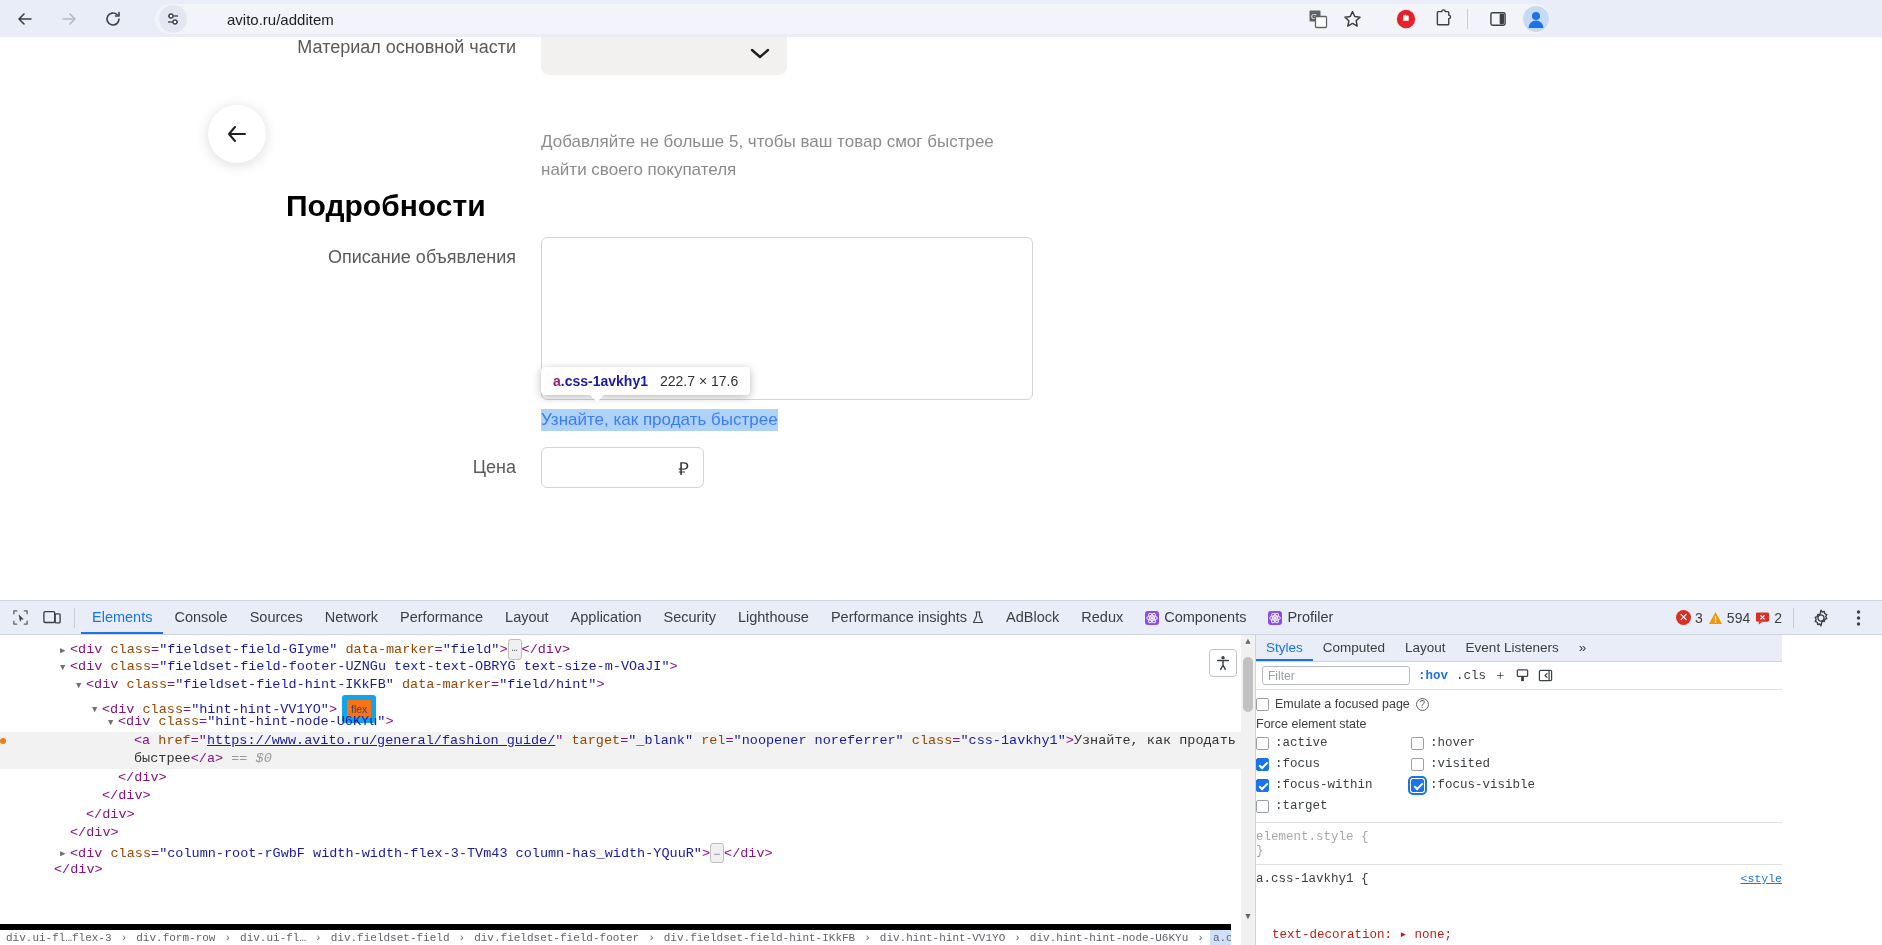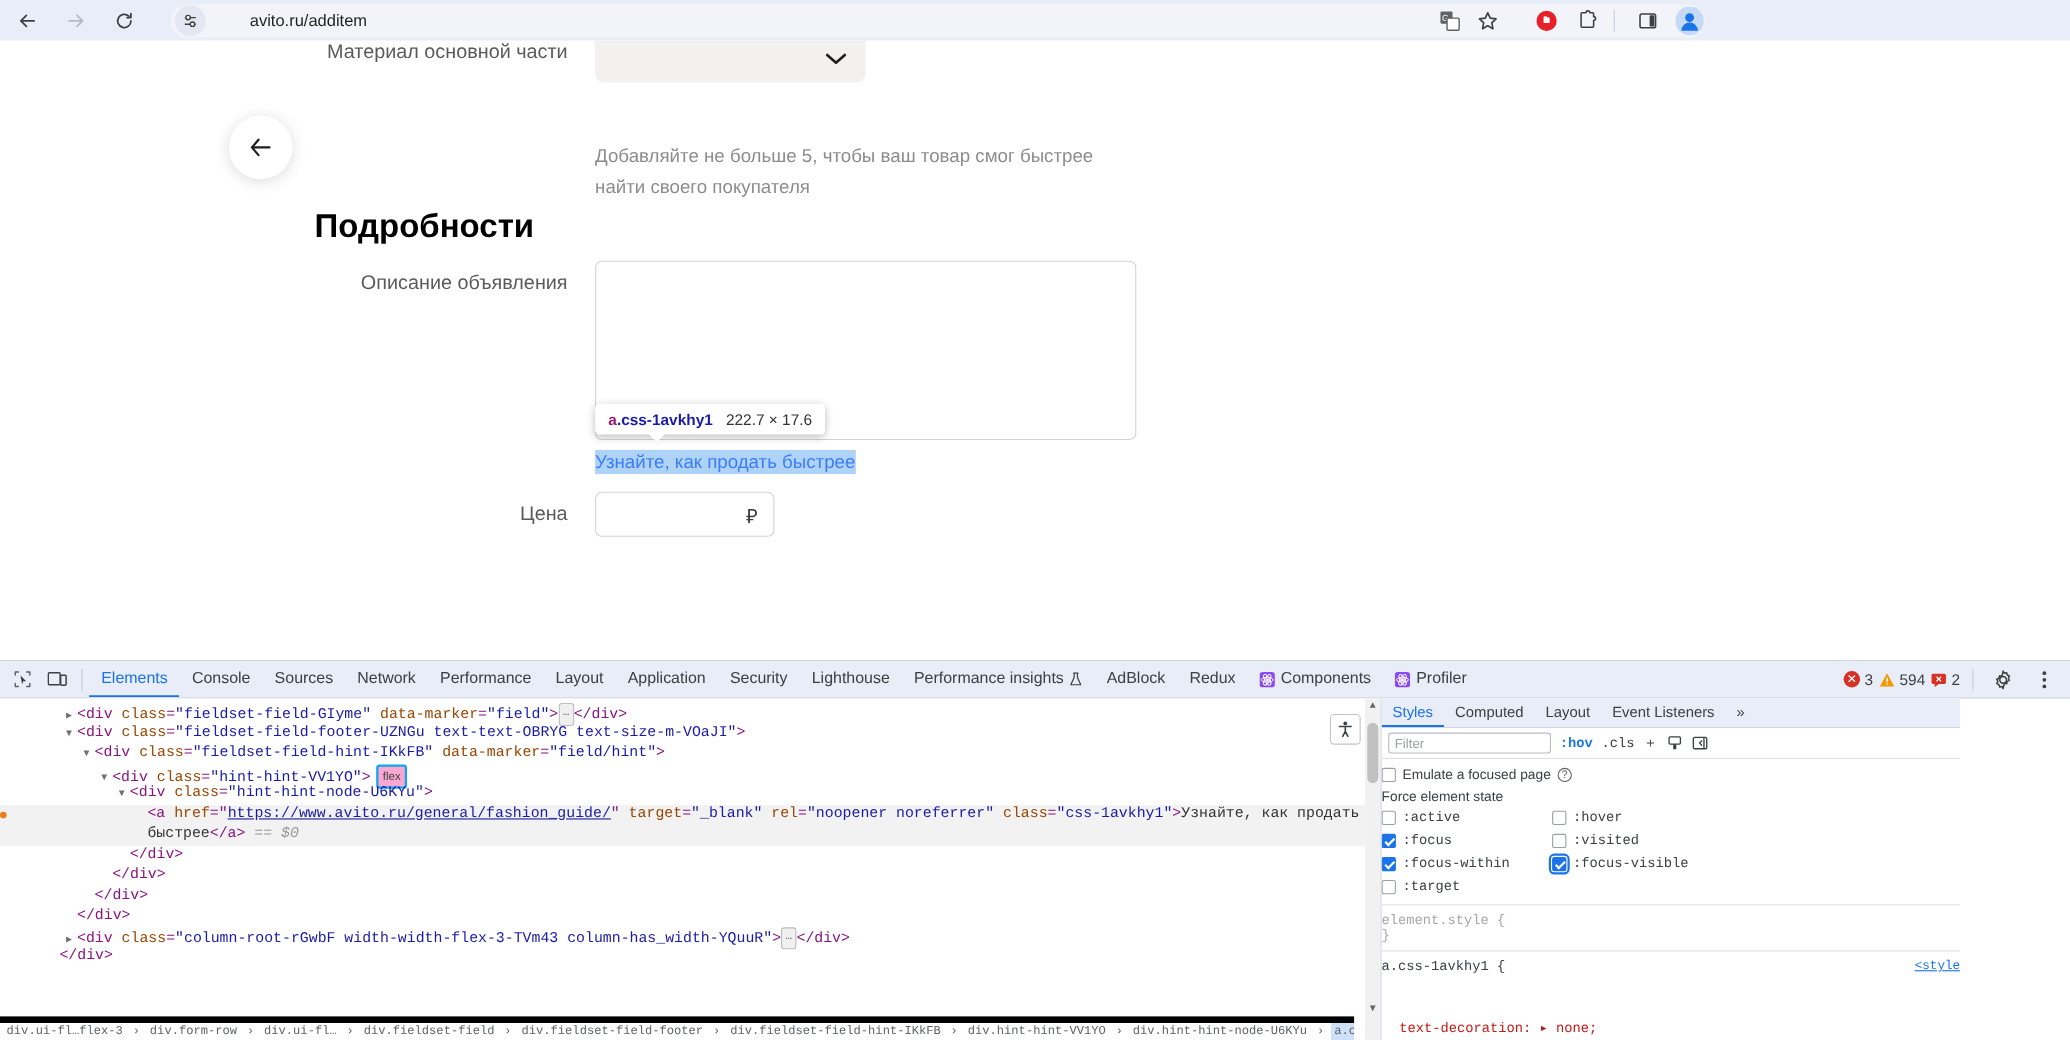--- a/index.html
+++ b/index.html
@@ -172,22 +172,22 @@
   .tk-attr { color: #994500; }
   .tk-val { color: #1a1aa6; }
   .tk-punc { color: #881280; }
   .tk-txt { color: #333333; }
   .tk-link { color: #1a1aa6; text-decoration: underline; }
   .tk-gray { color: #999999; font-style: italic; }
   .caret {
     display: inline-block; width: 10px; color: #727272; font-size: 9px;
   }
   .flexbadge {
-    display: inline-block; border: 2px solid #0ea5e9; border-radius: 3px;
-    background: #f9a8d4; color: #444; font-size: 10.5px;
+    display: inline-block; border: 5px solid #0ea5e9; border-radius: 3px;
+    background: #f97316; color: #444; font-size: 10.5px;
     padding: 0 4px; margin-left: 5px; font-family: "Liberation Sans", sans-serif;
     vertical-align: middle;
   }
   .ellipsis-badge {
     display: inline-block; border: 1px solid #bdbdbd; border-radius: 3px;
     background: #f0f0f0; color: #555; font-size: 10px;
     padding: 0 3px; vertical-align: middle;
   }
   .sel-marker {
     position: absolute; left: 0; width: 6px; height: 6px; border-radius: 50%;

